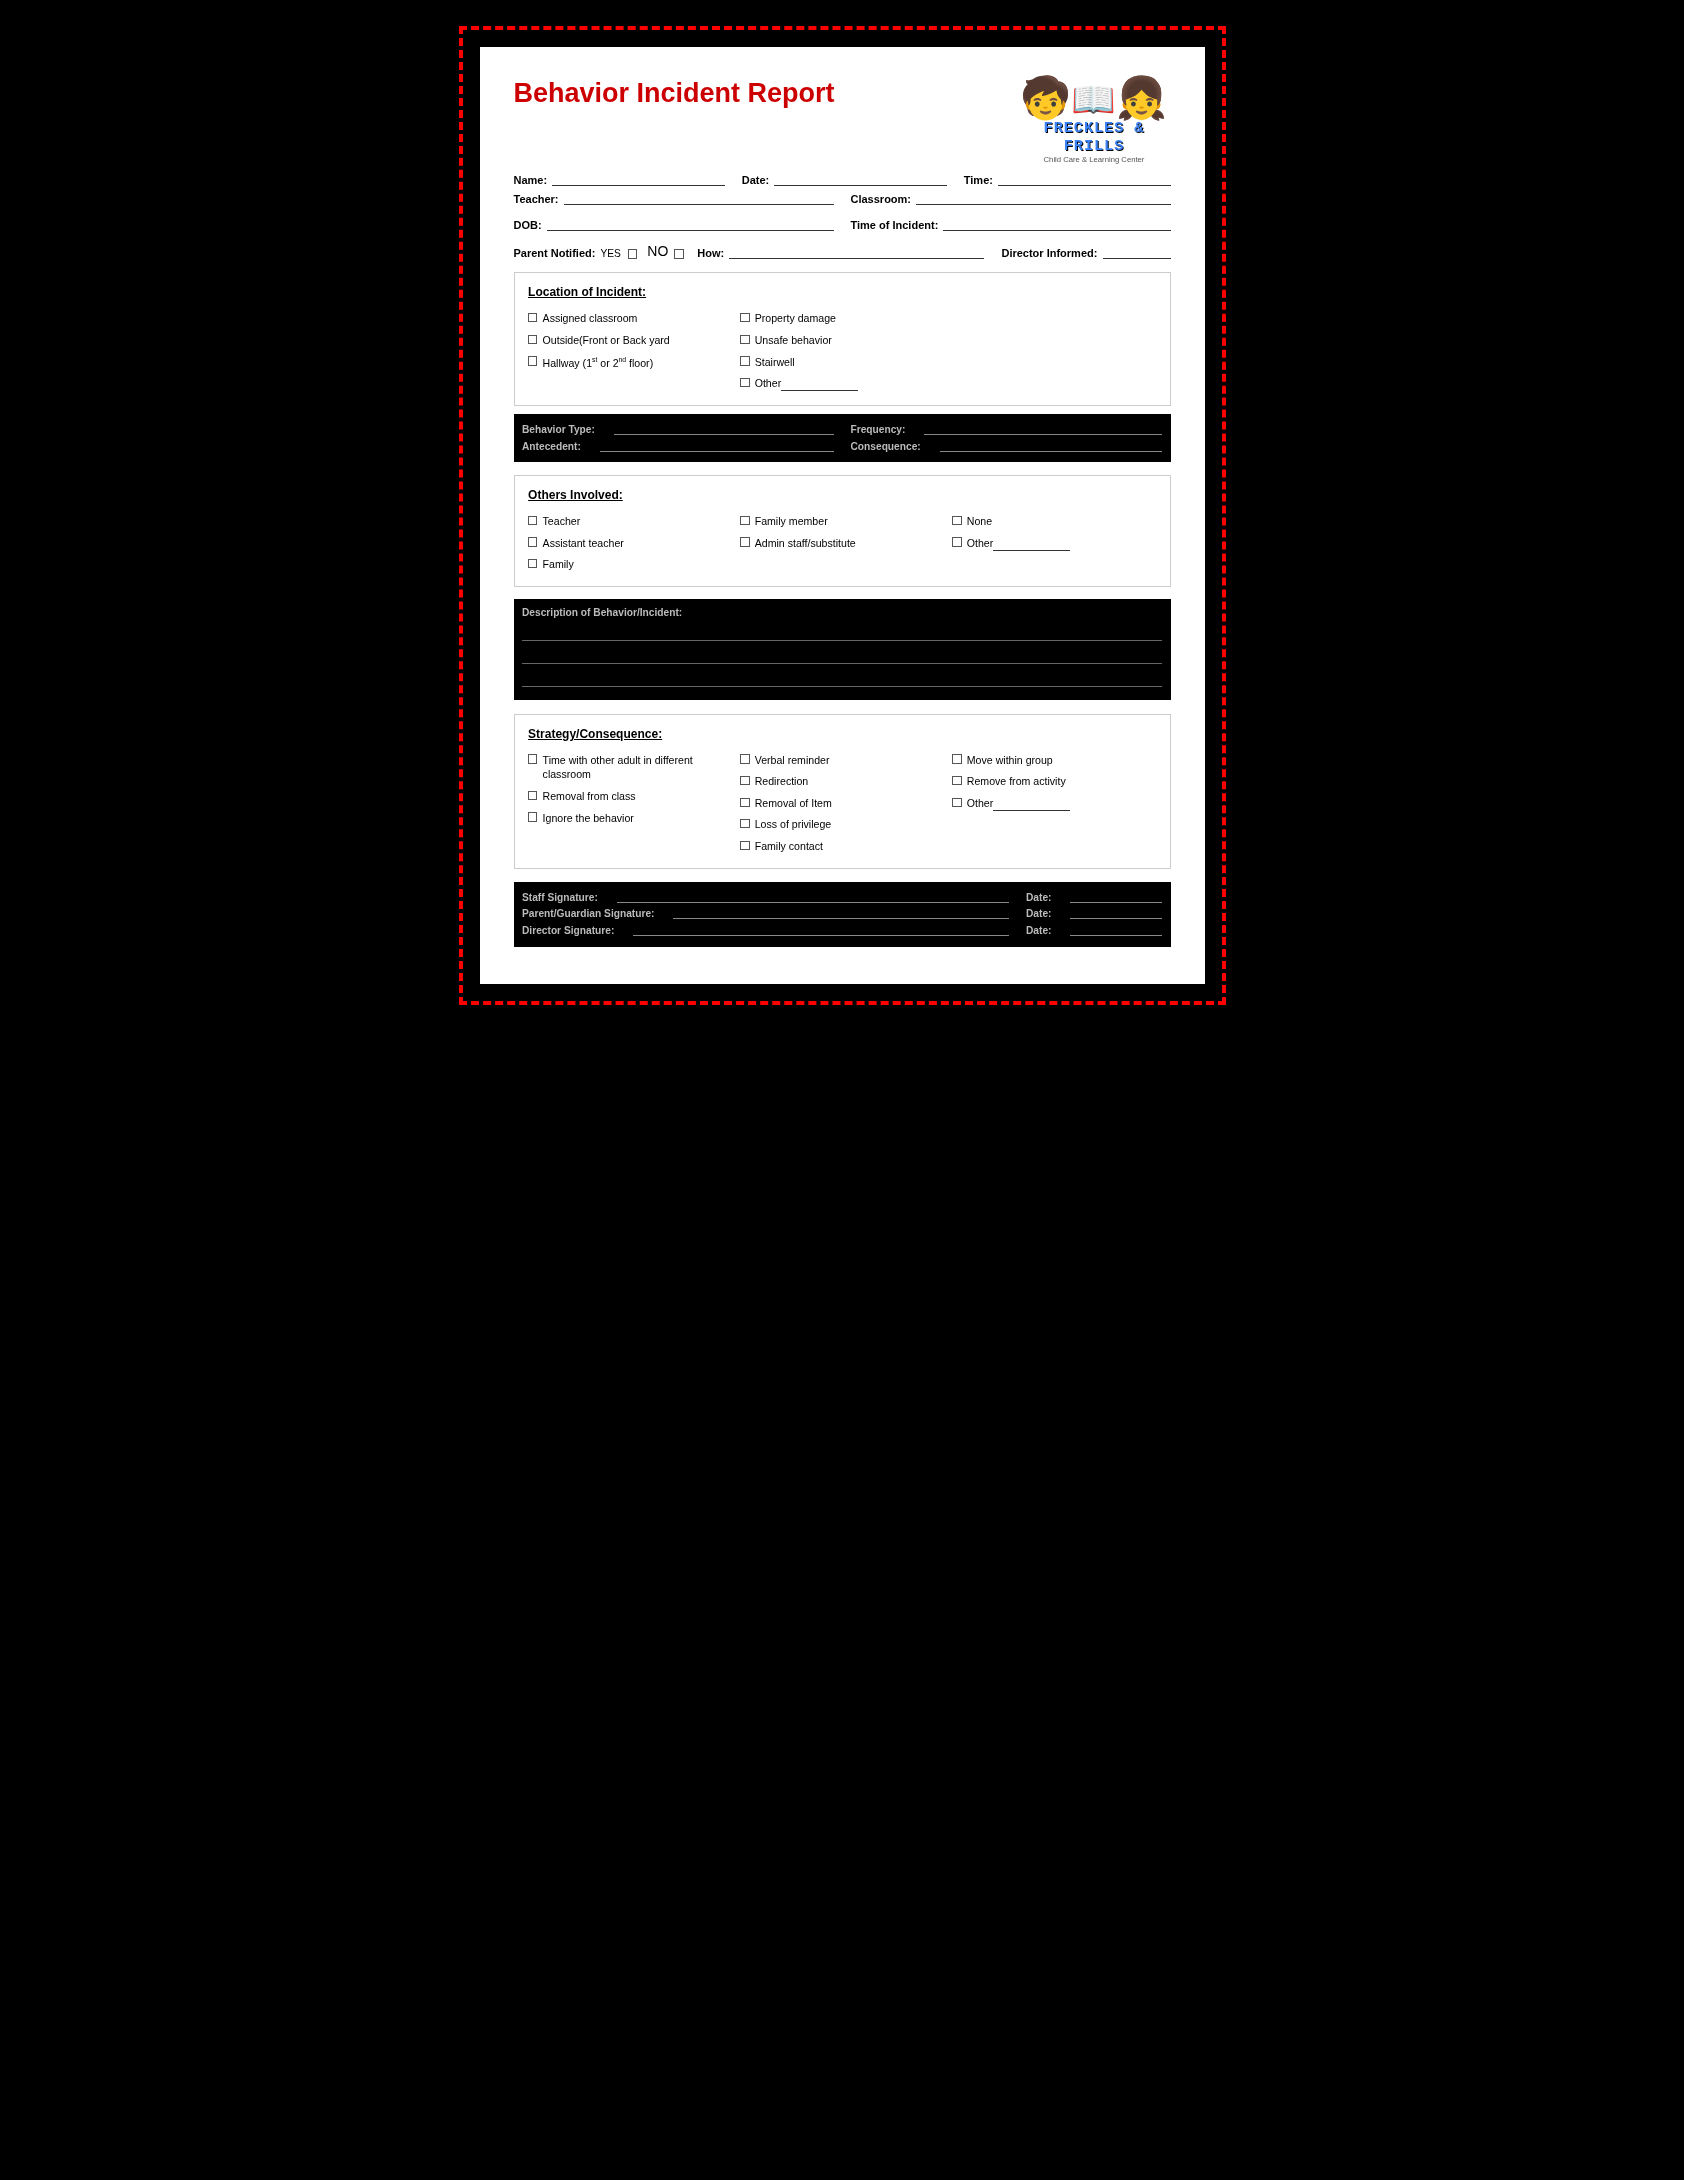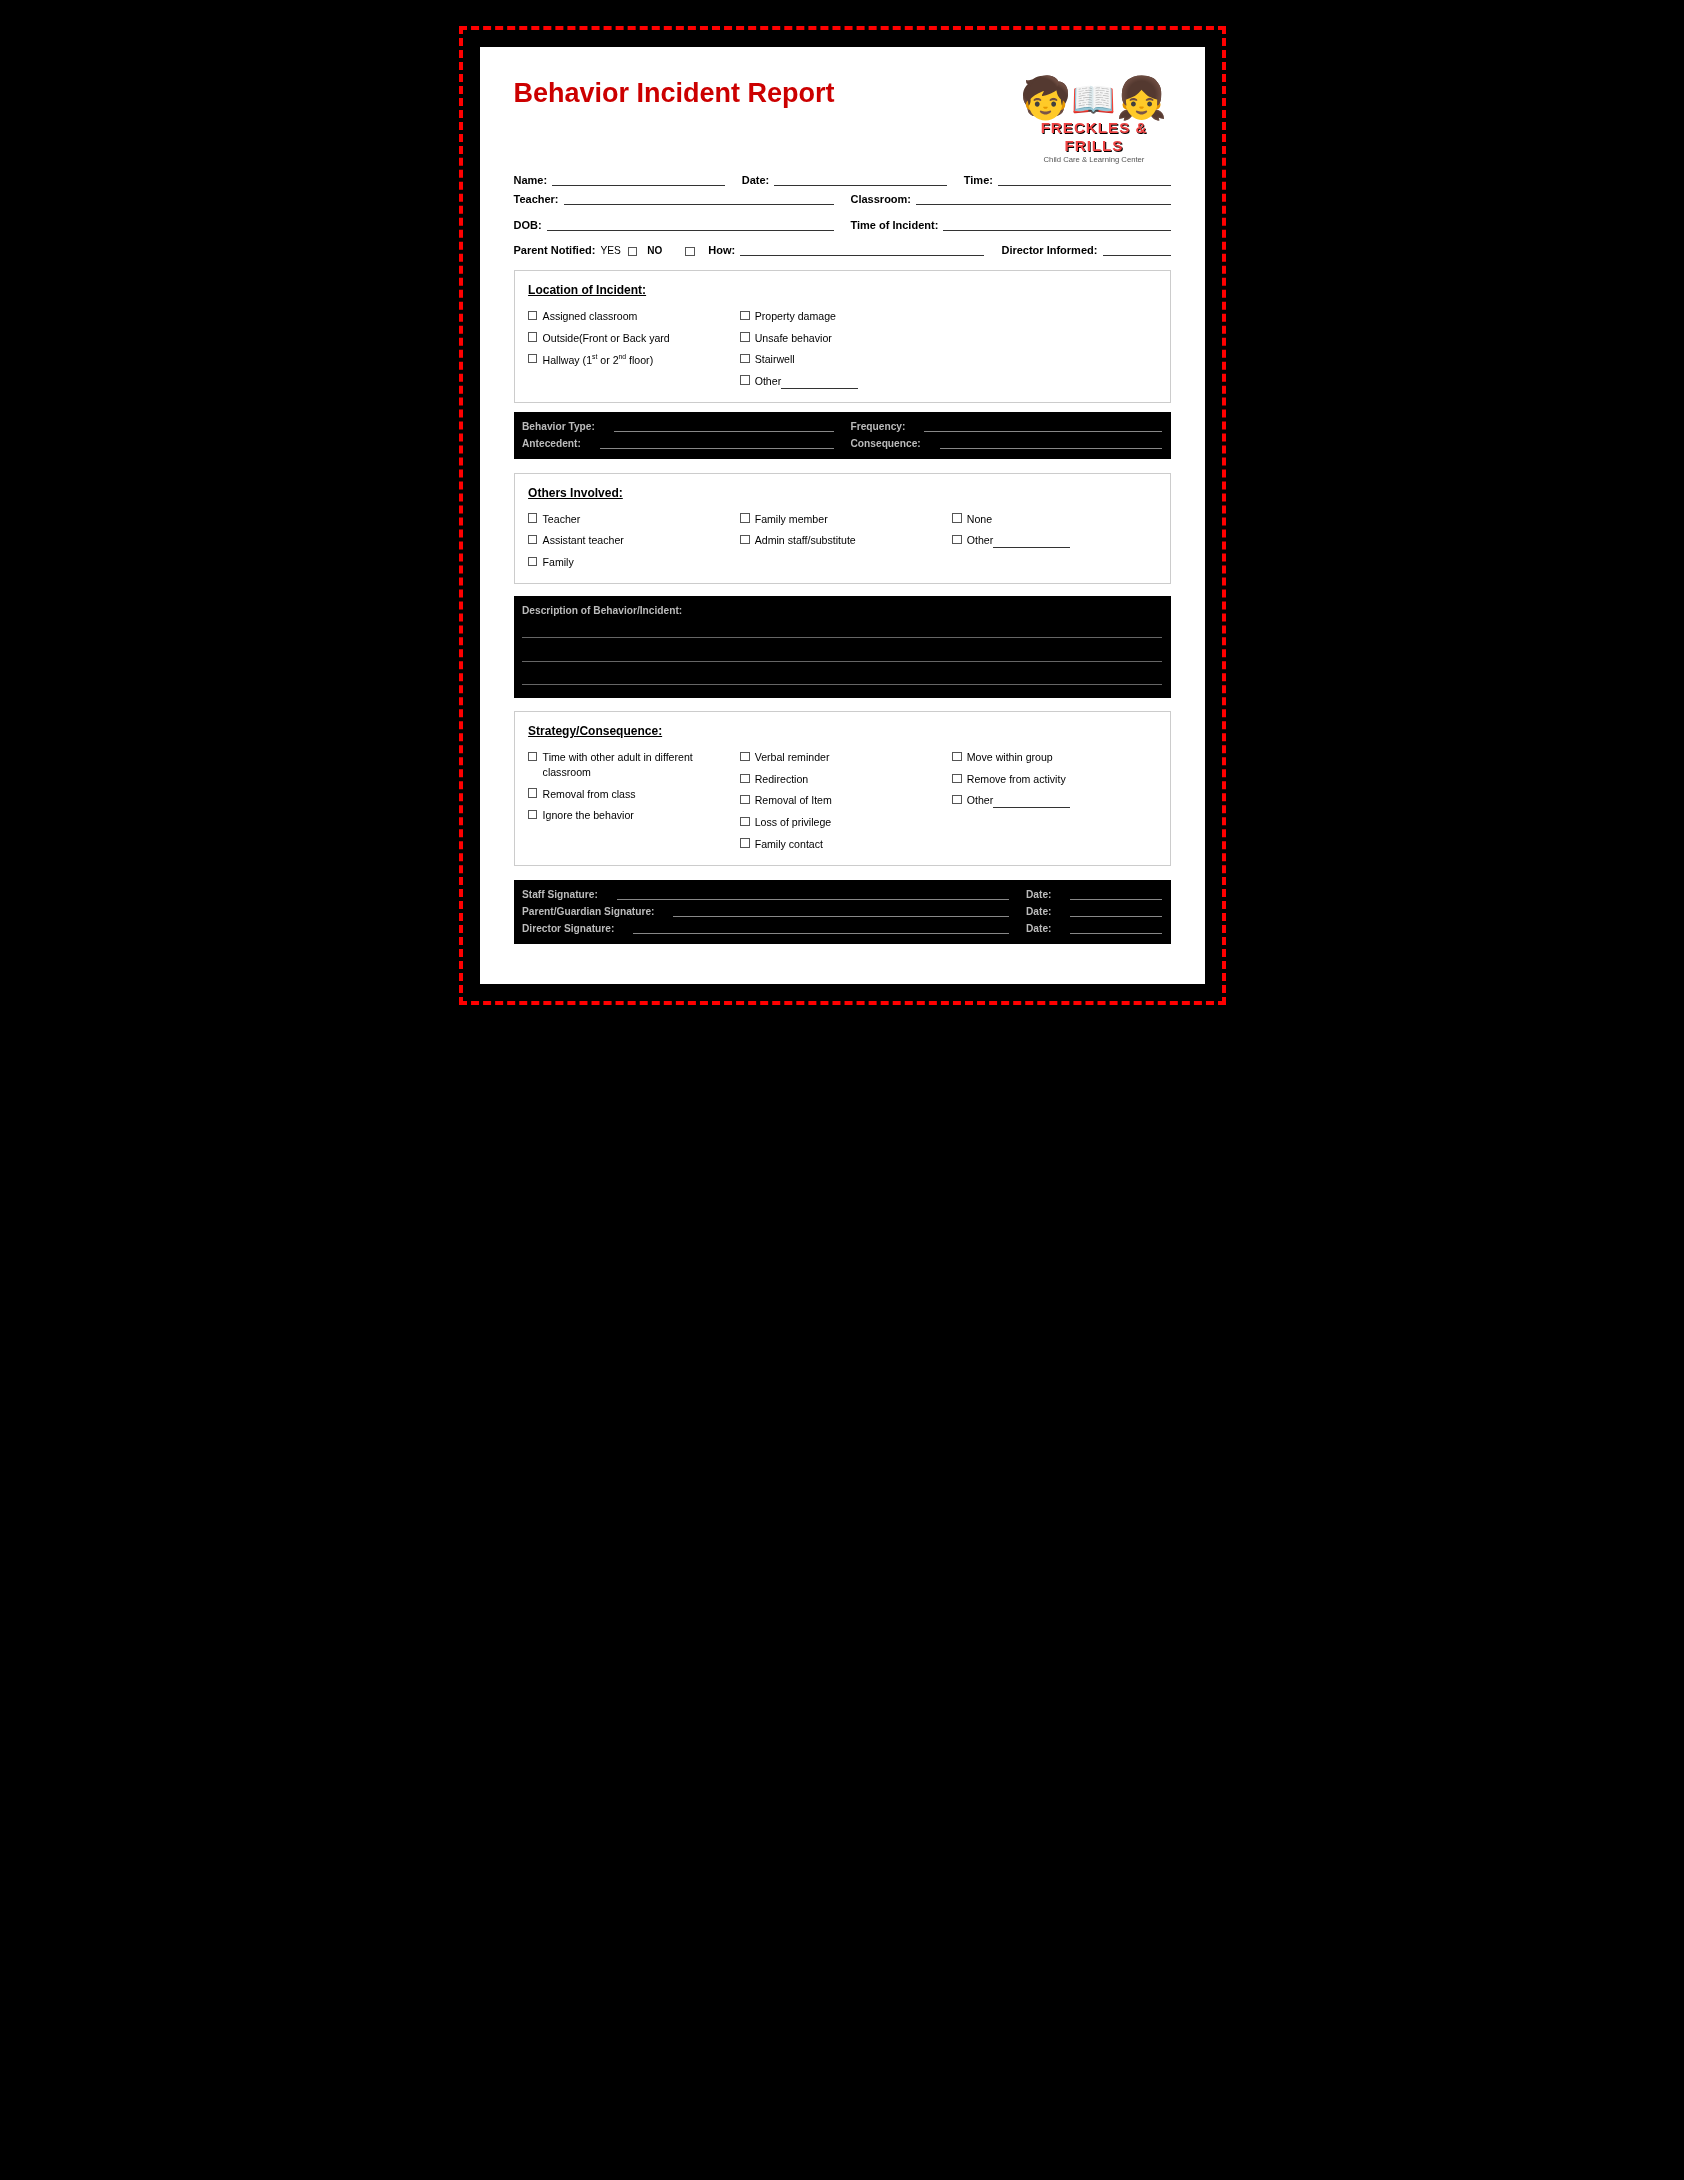--- a/index.html
+++ b/index.html
@@ -36,24 +36,24 @@
       font-weight: bold;
       font-family: Arial, sans-serif;
     }
     .logo-area {
       width: 153px;
       text-align: center;
     }
     .logo-text-main {
       font-size: 15.3px;
       font-weight: bold;
-      color: #ef4444;
+      color: #3b82f6;
       letter-spacing: 0.9px;
       text-shadow: 0.9px 0.9px 0 #000;
-      font-family: Liberation Sans, sans-serif;
+      font-family: Liberation Mono, monospace;
     }
     .logo-text-sub {
       font-size: 7.7px;
       color: #555;
       font-family: Arial, sans-serif;
     }
     .logo-decoration {
       font-size: 34px;
       line-height: 1;
     }
@@ -243,21 +243,21 @@
         </div>
         <div class="field-row">
           <span class="field-label">Time of Incident:</span>
           <div class="field-line"></div>
         </div>
       </div>
       <div class="field-row" style="margin-top:3.4px;">
         <span class="field-label">Parent Notified:</span>
         <span style="font-size:10.2px;margin-right:6.8px;">YES</span>
         <span class="cb-box" style="width:9.4px;height:9.4px;border:0.9px solid #555;display:inline-block;margin-right:10.2px;"></span>
-        <span style="font-size:10px;margin-right:23px;font-weight:bold;">NO</span>
+        <span style="font-size:14px;margin-right:6px;">NO</span>
         <span class="cb-box" style="width:9.4px;height:9.4px;border:0.9px solid #555;display:inline-block;margin-right:13.6px;"></span>
         <span class="field-label">How:</span>
         <div class="field-line"></div>
         <span class="field-spacer"></span>
         <span class="field-label">Director Informed:</span>
         <div class="field-line" style="max-width:68px;"></div>
       </div>
     </div>
 
     <div class="section-box">

